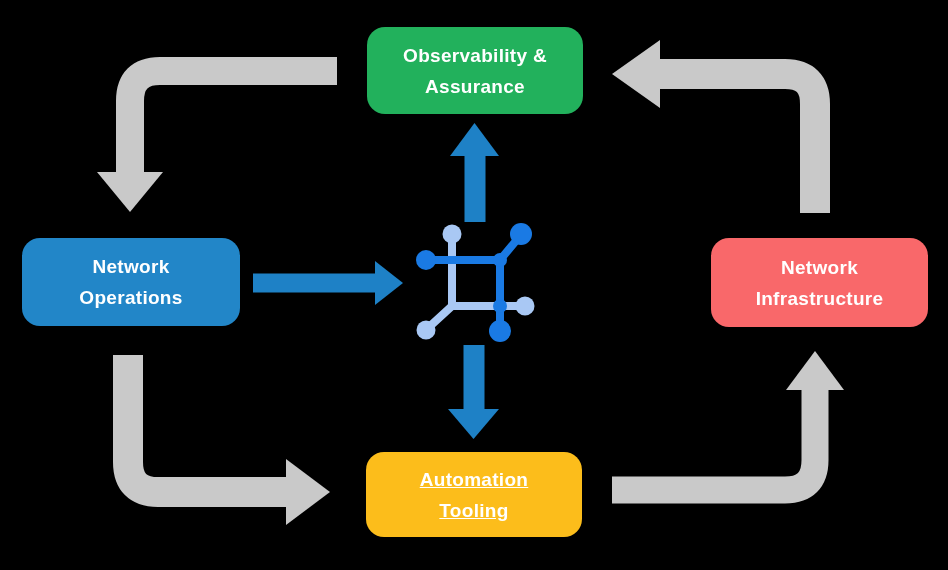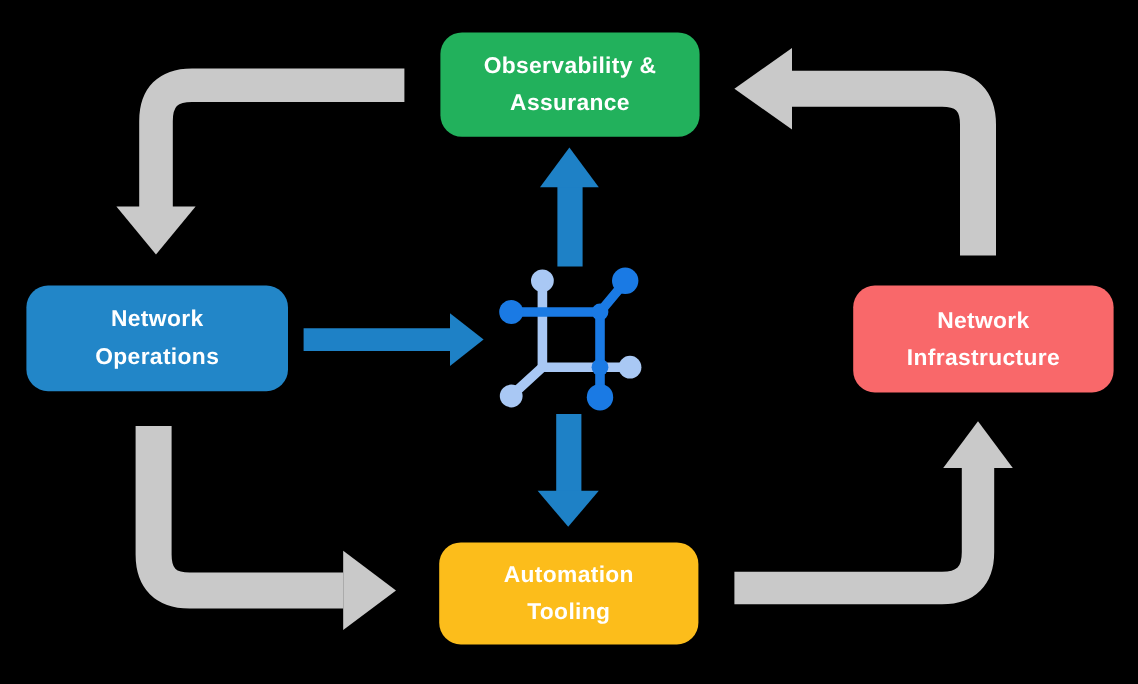--- a/index.html
+++ b/index.html
@@ -32,21 +32,21 @@
     font-weight: 600;
     line-height: 31px;
     letter-spacing: 0.3px;
   }
   .node-label {
     white-space: pre-line;
   }
   .node-observability { left: 367px; top: 27px;  width: 216px; height: 87px; }
   .node-operations    { left: 22px;  top: 238px; width: 218px; height: 88px; }
   .node-infrastructure{ left: 711px; top: 238px; width: 217px; height: 89px; }
-  .node-automation    { left: 366px; top: 452px; width: 216px; height: 85px; }
+  .node-automation    { left: 366px; top: 452px; width: 216px; height: 85px; text-decoration: underline; }
 </style>
 </head>
 <body>
 
 <div class="stage" style="background-color: rgb(0, 0, 0);">
 
   <svg class="graphics" width="948" height="570" viewBox="0 0 948 570">
 
     <g>
       <path d="M337 71 H160 Q130 71 130 101 V174" fill="none" stroke-width="28" stroke="#c9c9c9"></path>

